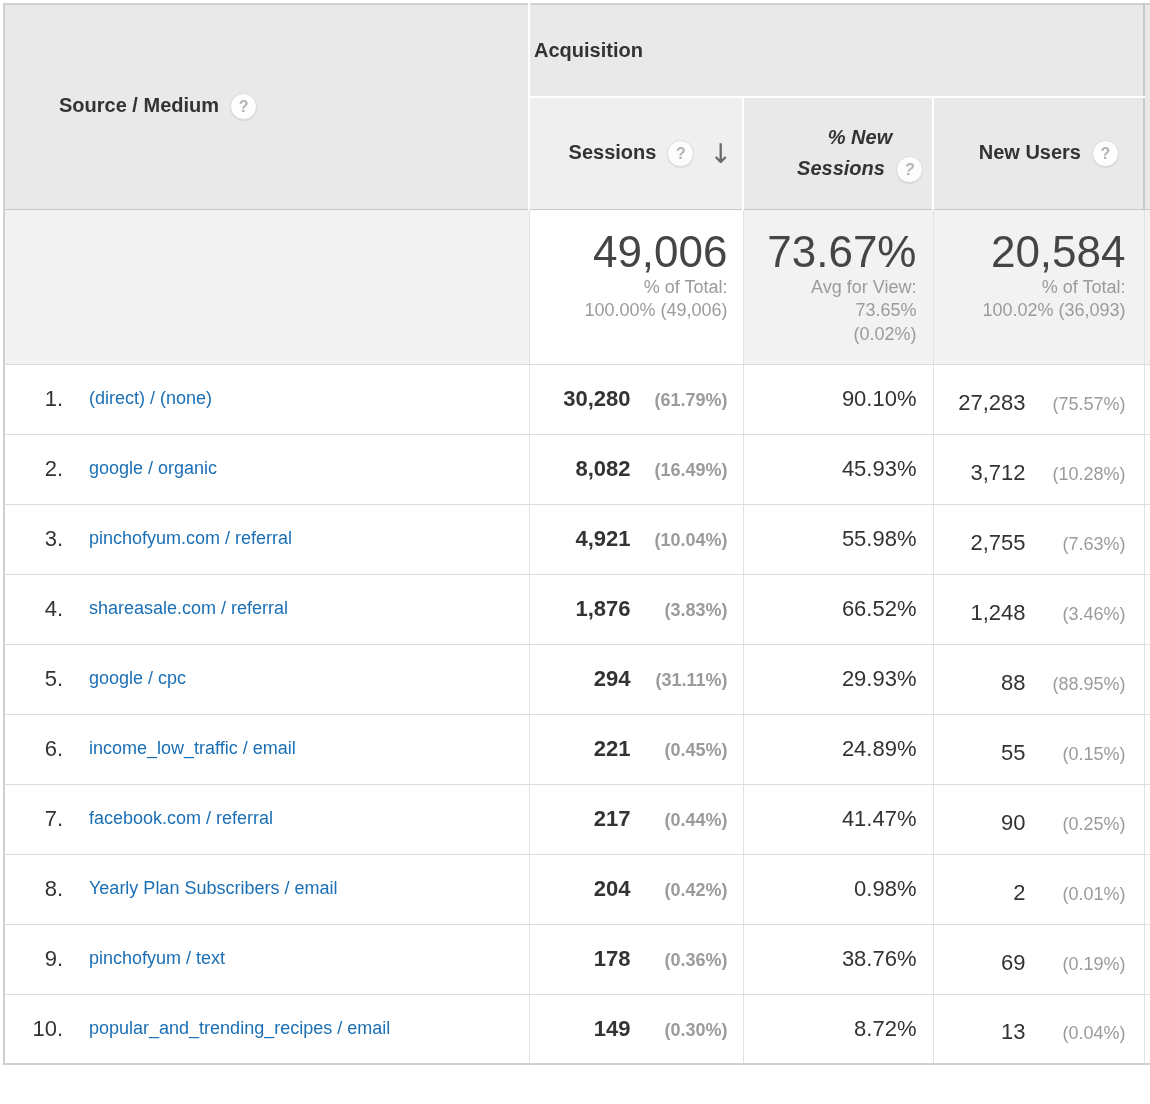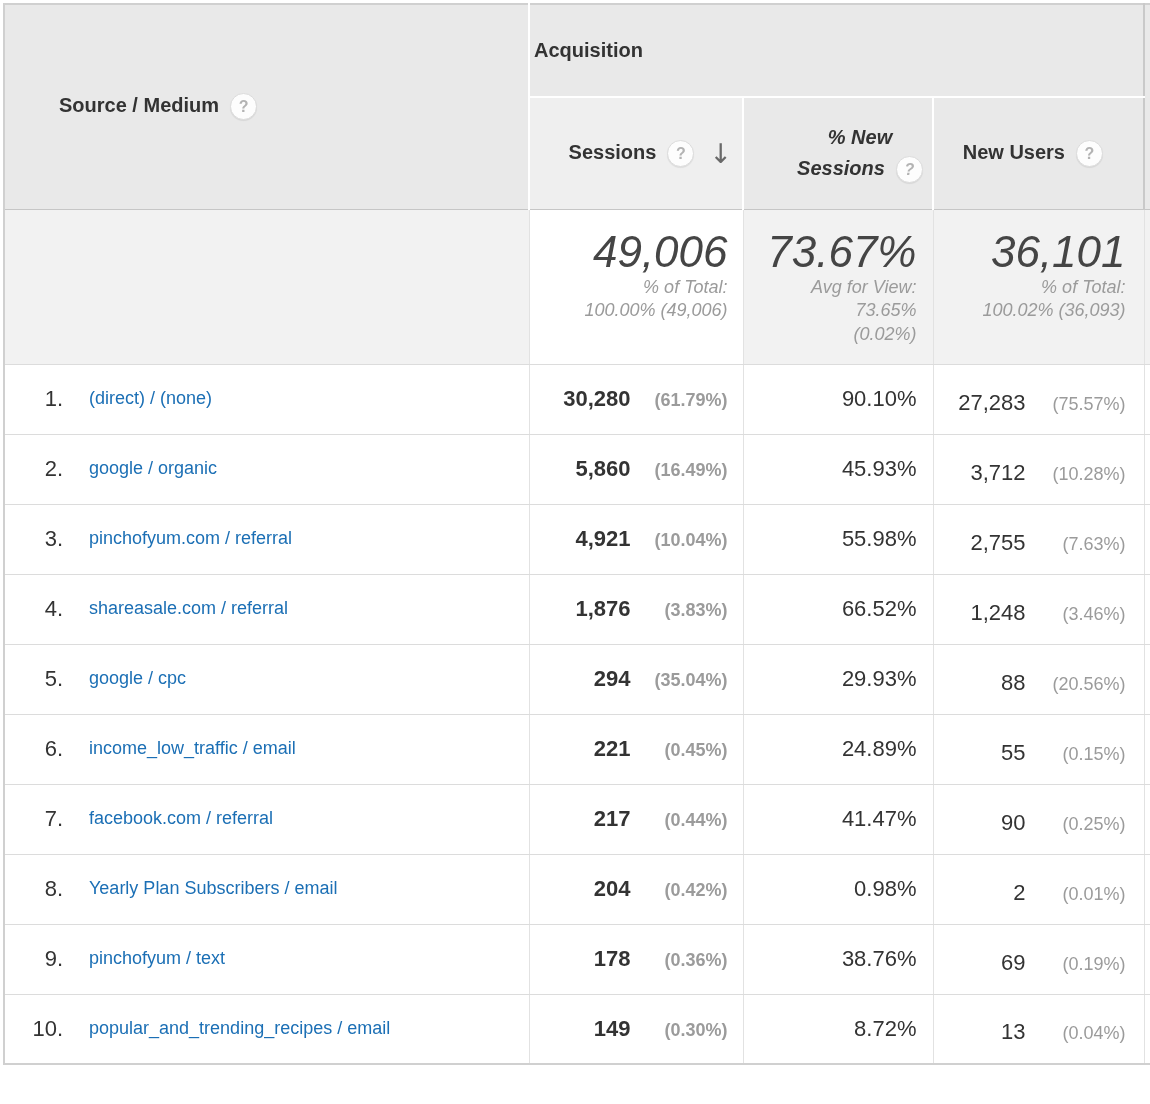--- a/index.html
+++ b/index.html
@@ -54,21 +54,21 @@
     border-left:2px solid #ffffff;
     border-bottom:2px solid #ffffff;
   }
   th.th-metric{
     text-align:right;
     border-left:2px solid #ffffff;
     border-bottom:1px solid var(--thead-bottom);
   }
   th.th-sessions{background:var(--header-bg-sorted);padding-right:10px;}
   th.th-pctnew{padding-right:8px;}
-  th.th-newusers{padding-right:40px;}
+  th.th-newusers{padding-right:24px;}
   th.th-sliver{
     border-left:2px solid #c9c9c9;
     border-bottom:1px solid var(--thead-bottom);
   }
   .pctnew-box{
     display:inline-block;width:128px;text-align:center;line-height:1.55;font-style:italic;
   }
   .qicon{
     display:inline-block;width:27px;height:27px;border-radius:50%;
     background:#fdfdfd;border:1px solid #dcdcdc;
@@ -83,21 +83,20 @@
     vertical-align:middle;line-height:27px;
     font-family:"DejaVu Sans",sans-serif;
   }
 
   
   tr.summary{height:155px;}
   tr.summary td{
     vertical-align:top;padding-top:18px;
     border-bottom:1px solid var(--row-border);
     background:var(--summary-bg);
-    font-style:italic;
   }
   td.sum-empty{background:#ffffff;}
   tr.summary td.sorted{background:#ffffff;}
   .col-b{border-left:1px solid var(--col-border);}
   .sum-val{
     font-size:44px;color:var(--text-big);line-height:1.08;
     text-align:right;
   }
   .sum-sub{
     font-size:18px;color:var(--text-gray);line-height:1.3;
@@ -186,21 +185,21 @@
         </td>
         <td class="sum-pctnew col-b">
           <div class="sum-val">73.67%</div>
           <div class="sum-sub">
             <div>Avg for View:</div>
             <div>73.65%</div>
             <div>(0.02%)</div>
           </div>
         </td>
         <td class="sum-newusers col-b">
-          <div class="sum-val">36,101</div>
+          <div class="sum-val">20,584</div>
           <div class="sum-sub">
             <div>% of Total:</div>
             <div>100.02% (36,093)</div>
           </div>
         </td>
         <td class="col-b"></td>
       </tr>
     <tr class="data-row">
     <td class="td-src">
       <div class="src-wrap">
@@ -220,21 +219,21 @@
     <td class="td-sliver col-b"></td>
   </tr>
         <tr class="data-row">
     <td class="td-src">
       <div class="src-wrap">
         <span class="rank">2.</span>
         <a class="link" href="#">google / organic</a>
       </div>
     </td>
     <td class="td-metric td-sessions col-b">
-      <span class="val bold">5,860</span><span class="pct w-sess bold-pct">(16.49%)</span>
+      <span class="val bold">8,082</span><span class="pct w-sess bold-pct">(16.49%)</span>
     </td>
     <td class="td-metric td-pctnew col-b">
       <span class="val">45.93%</span>
     </td>
     <td class="td-metric td-newusers col-b">
       <span class="val">3,712</span><span class="pct w-nu">(10.28%)</span>
     </td>
     <td class="td-sliver col-b"></td>
   </tr>
         <tr class="data-row">
@@ -274,27 +273,27 @@
     <td class="td-sliver col-b"></td>
   </tr>
         <tr class="data-row">
     <td class="td-src">
       <div class="src-wrap">
         <span class="rank">5.</span>
         <a class="link" href="#">google / cpc</a>
       </div>
     </td>
     <td class="td-metric td-sessions col-b">
-      <span class="val bold">294</span><span class="pct w-sess bold-pct">(35.04%)</span>
+      <span class="val bold">294</span><span class="pct w-sess bold-pct">(31.11%)</span>
     </td>
     <td class="td-metric td-pctnew col-b">
       <span class="val">29.93%</span>
     </td>
     <td class="td-metric td-newusers col-b">
-      <span class="val">88</span><span class="pct w-nu">(20.56%)</span>
+      <span class="val">88</span><span class="pct w-nu">(88.95%)</span>
     </td>
     <td class="td-sliver col-b"></td>
   </tr>
         <tr class="data-row">
     <td class="td-src">
       <div class="src-wrap">
         <span class="rank">6.</span>
         <a class="link" href="#">income_low_traffic / email</a>
       </div>
     </td>

